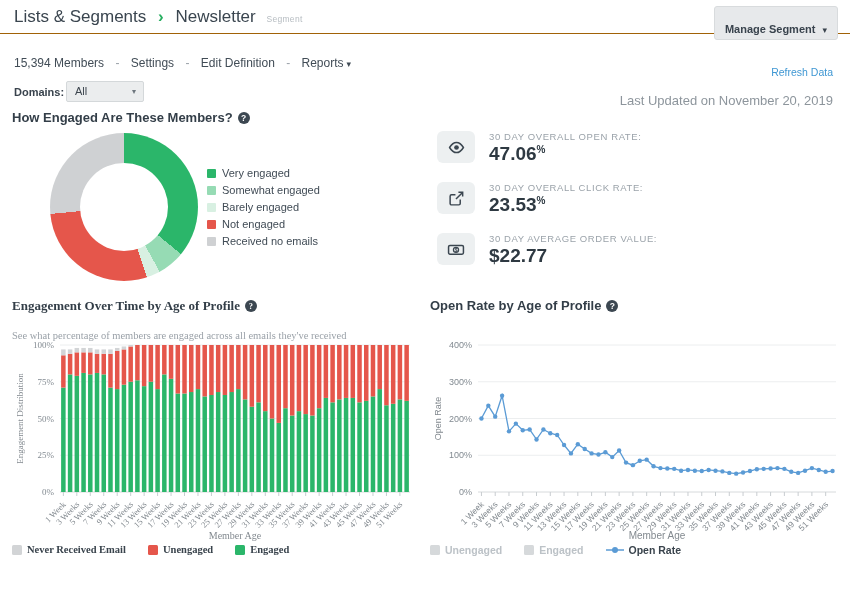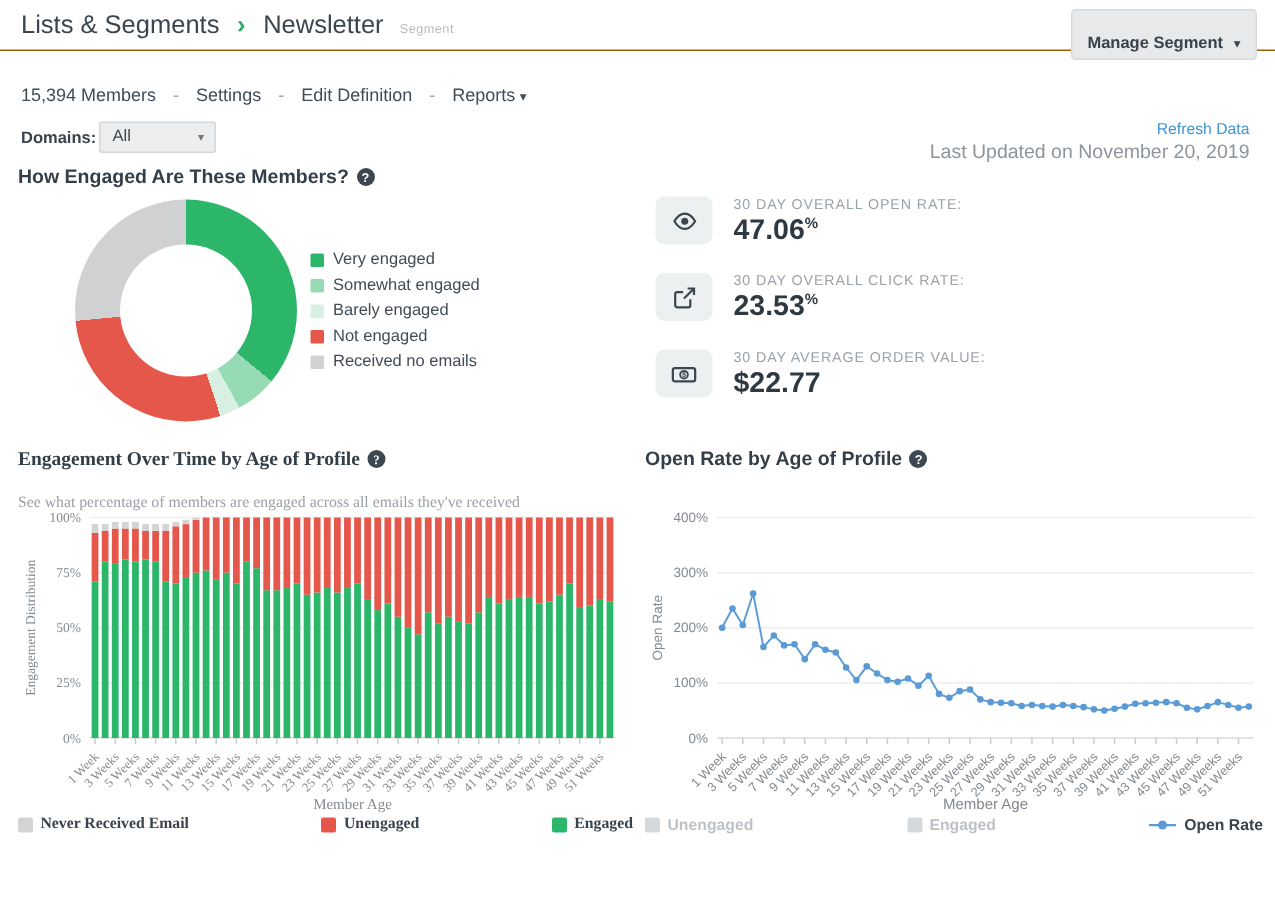--- a/index.html
+++ b/index.html
@@ -19,21 +19,21 @@
   
   .subnav { position:absolute; left:14px; top:56px; font-size:12px; color:#414c56; white-space:nowrap; }
   .subnav .sep { color:#9aa1a8; margin:0 8px; }
   .subnav .link { cursor:pointer; }
   .subnav .caret { font-size:9px; margin-left:3px; }
 
   
   .domains-label { position:absolute; left:14px; top:86px; font-size:11px; font-weight:bold; color:#39434d; }
   .domains-select { position:absolute; left:66px; top:81px; width:78px; height:21px; background:#ebedee; border:1px solid #d4d8da; border-radius:2px; font-size:11px; color:#3c454e; line-height:19px; padding:0 8px; cursor:pointer; }
   .domains-select .caret { position:absolute; right:7px; top:0; font-size:8px; color:#6d767e; line-height:20px; }
-  .refresh-link { position:absolute; right:17px; top:80px; font-size:10.5px; color:#3f97d3; cursor:pointer; }
+  .refresh-link { position:absolute; right:17px; top:66px; font-size:10.5px; color:#3f97d3; cursor:pointer; }
   .last-updated { position:absolute; right:17px; top:93px; font-size:13px; color:#8d959c; }
 
   
   .section-title { font-size:13px; font-weight:bold; color:#333e48; white-space:nowrap; }
   .engagement-title { position:absolute; left:12px; top:110px; }
   .help { display:inline-block; width:12px; height:12px; border-radius:50%; background:#3c4751; color:#fff; font-size:8.5px; font-weight:bold; text-align:center; line-height:12px; margin-left:5px; vertical-align:1px; cursor:pointer; }
 
   
   .donut { position:absolute; left:50px; top:133px; width:148px; height:148px; }
   .donut-ring { position:absolute; inset:0; border-radius:50%; }
@@ -51,21 +51,21 @@
   .stat-value { font-size:19px; font-weight:bold; color:#2e3942; }
   .stat-value sup { font-size:10px; }
 
   
   .chart-block { position:absolute; top:298px; height:280px; }
   .chart-block.left { left:12px; width:410px;font-family:Liberation Serif, serif; }
   .chart-block.right { left:430px; width:412px; }
   .chart-subtitle { font-size:10.5px; color:#9aa1a8; margin-top:16px; white-space:nowrap; }
   .chart-canvas { position:absolute; left:0; top:32px; }
   svg { font-family: inherit; display:block; }
-  .chart-legend { position:absolute; left:0; top:246px; width:100%; display:flex; justify-content:space-between; gap:22px; }
+  .chart-legend { position:absolute; left:0; top:246px; width:100%; display:flex; justify-content:flex-start; gap:22px; }
   .chart-legend .legend-item { display:flex; align-items:center; font-size:10.5px; font-weight:bold; color:#39434c; cursor:pointer; white-space:nowrap; }
   .chart-legend .legend-item.disabled { color:#bcc2c7; }
   .chart-legend .sq { width:10px; height:10px; border-radius:1.5px; margin-right:5px; flex:none; }
 </style>
 </head>
 <body>
 
 <div id="app">
 
   <div class="titlebar">

